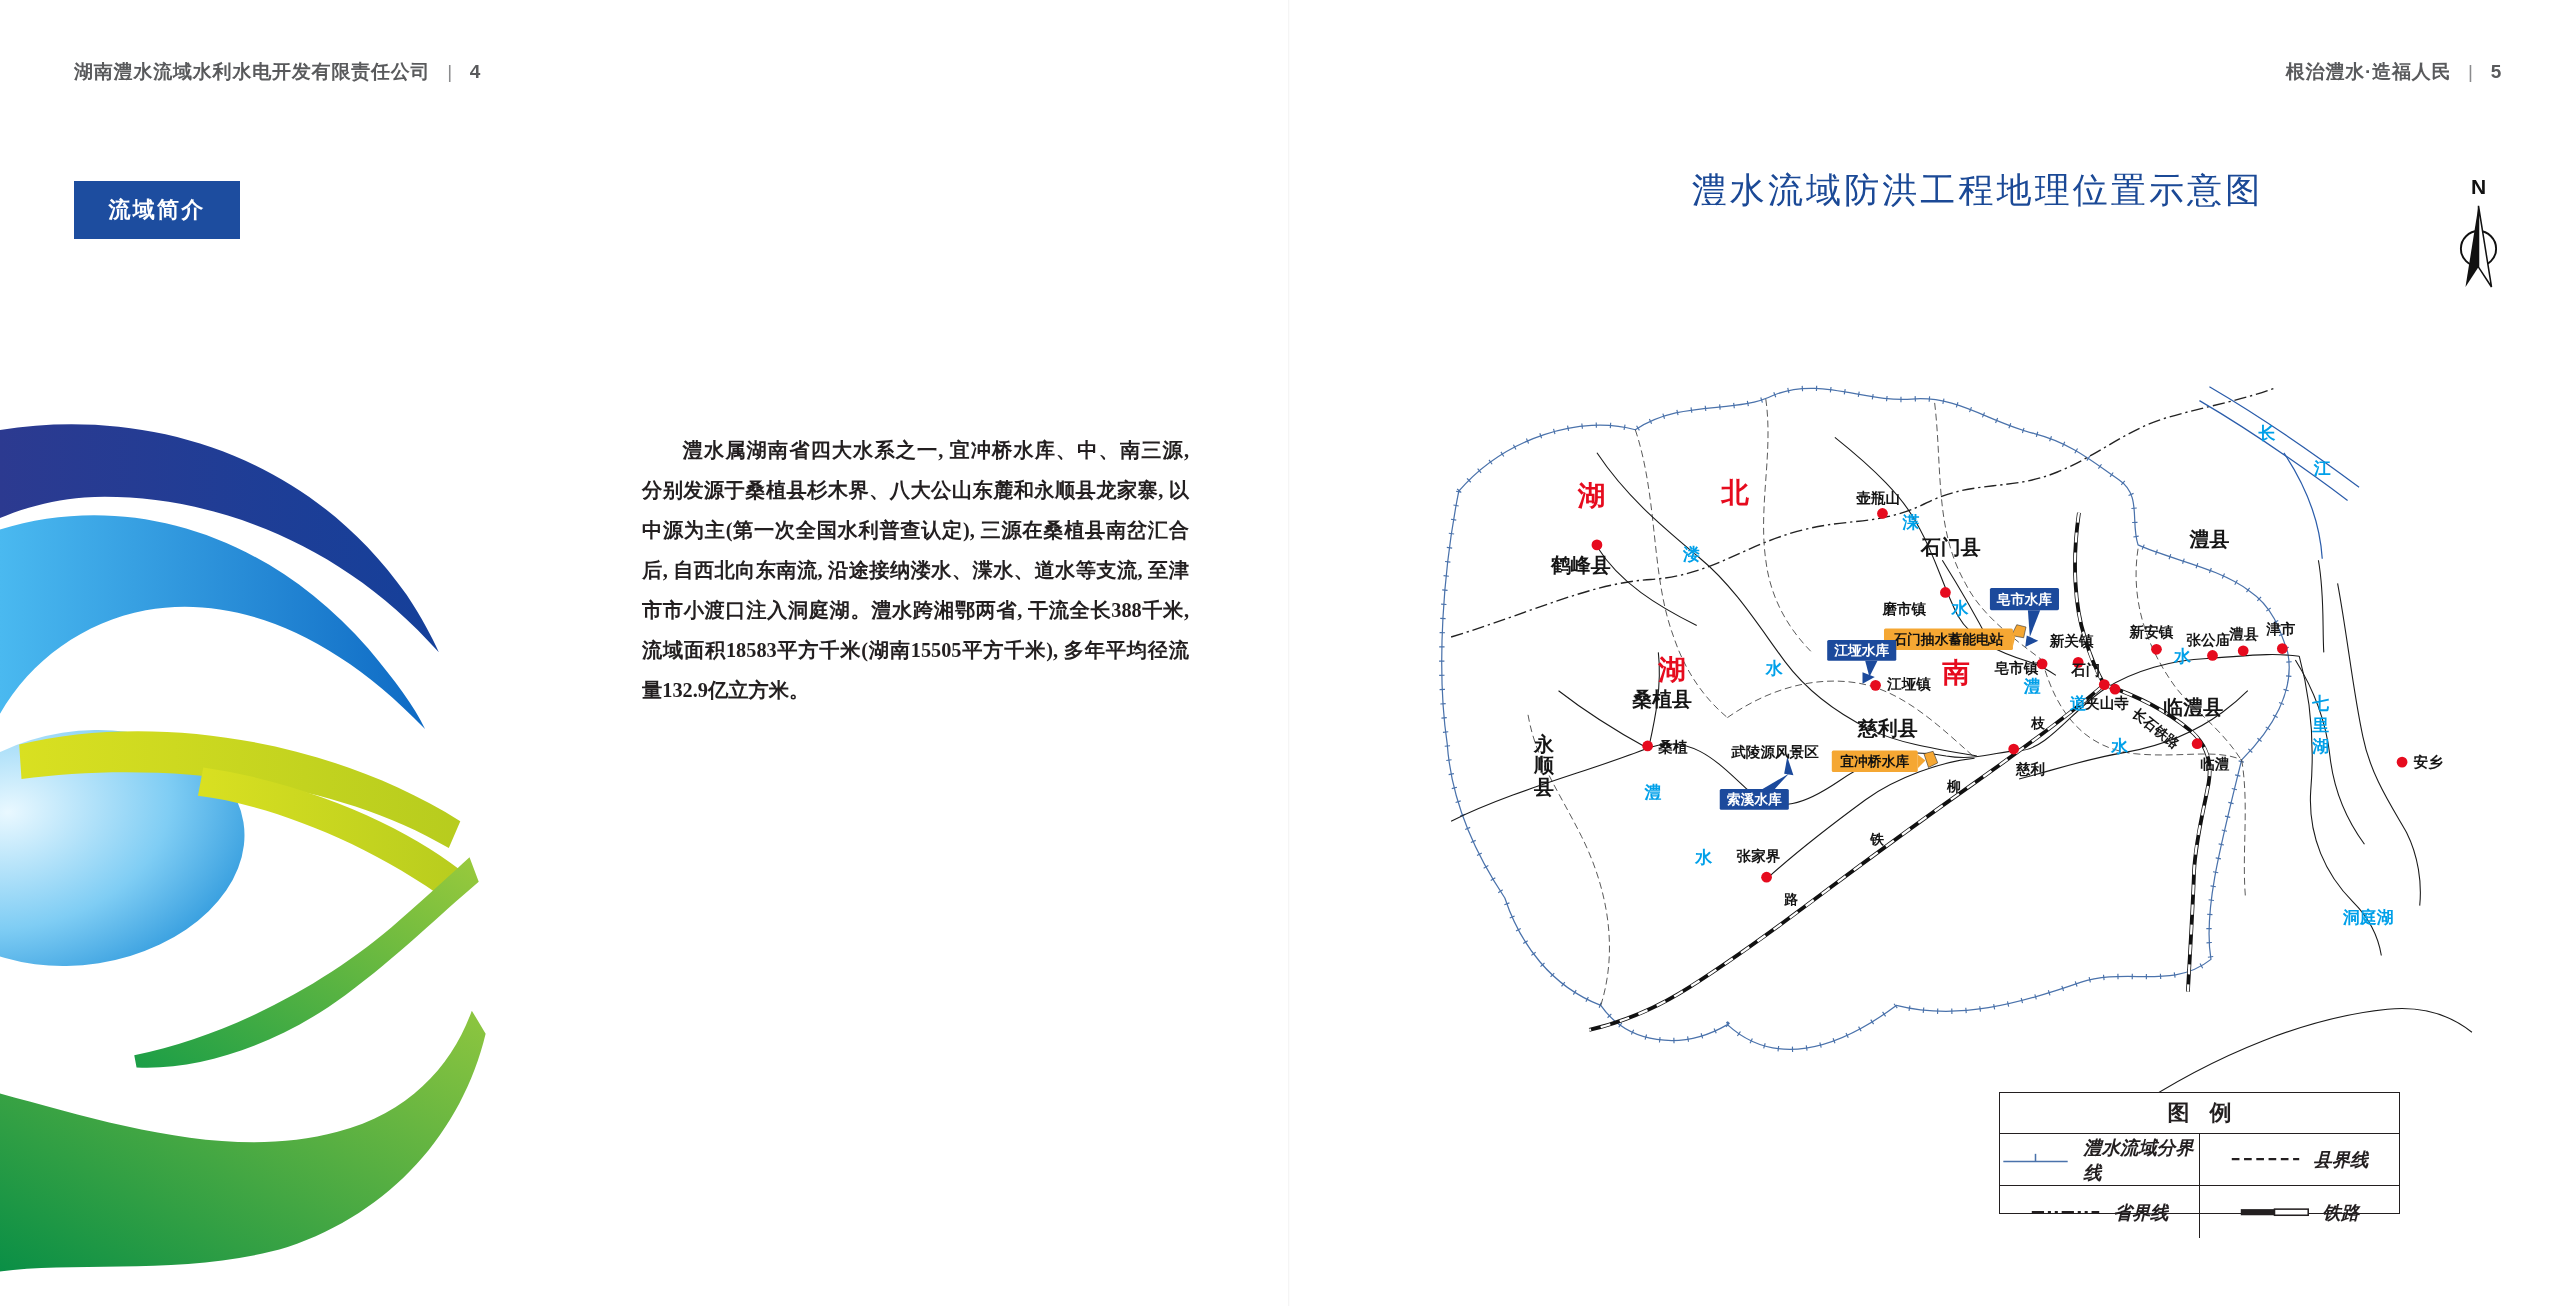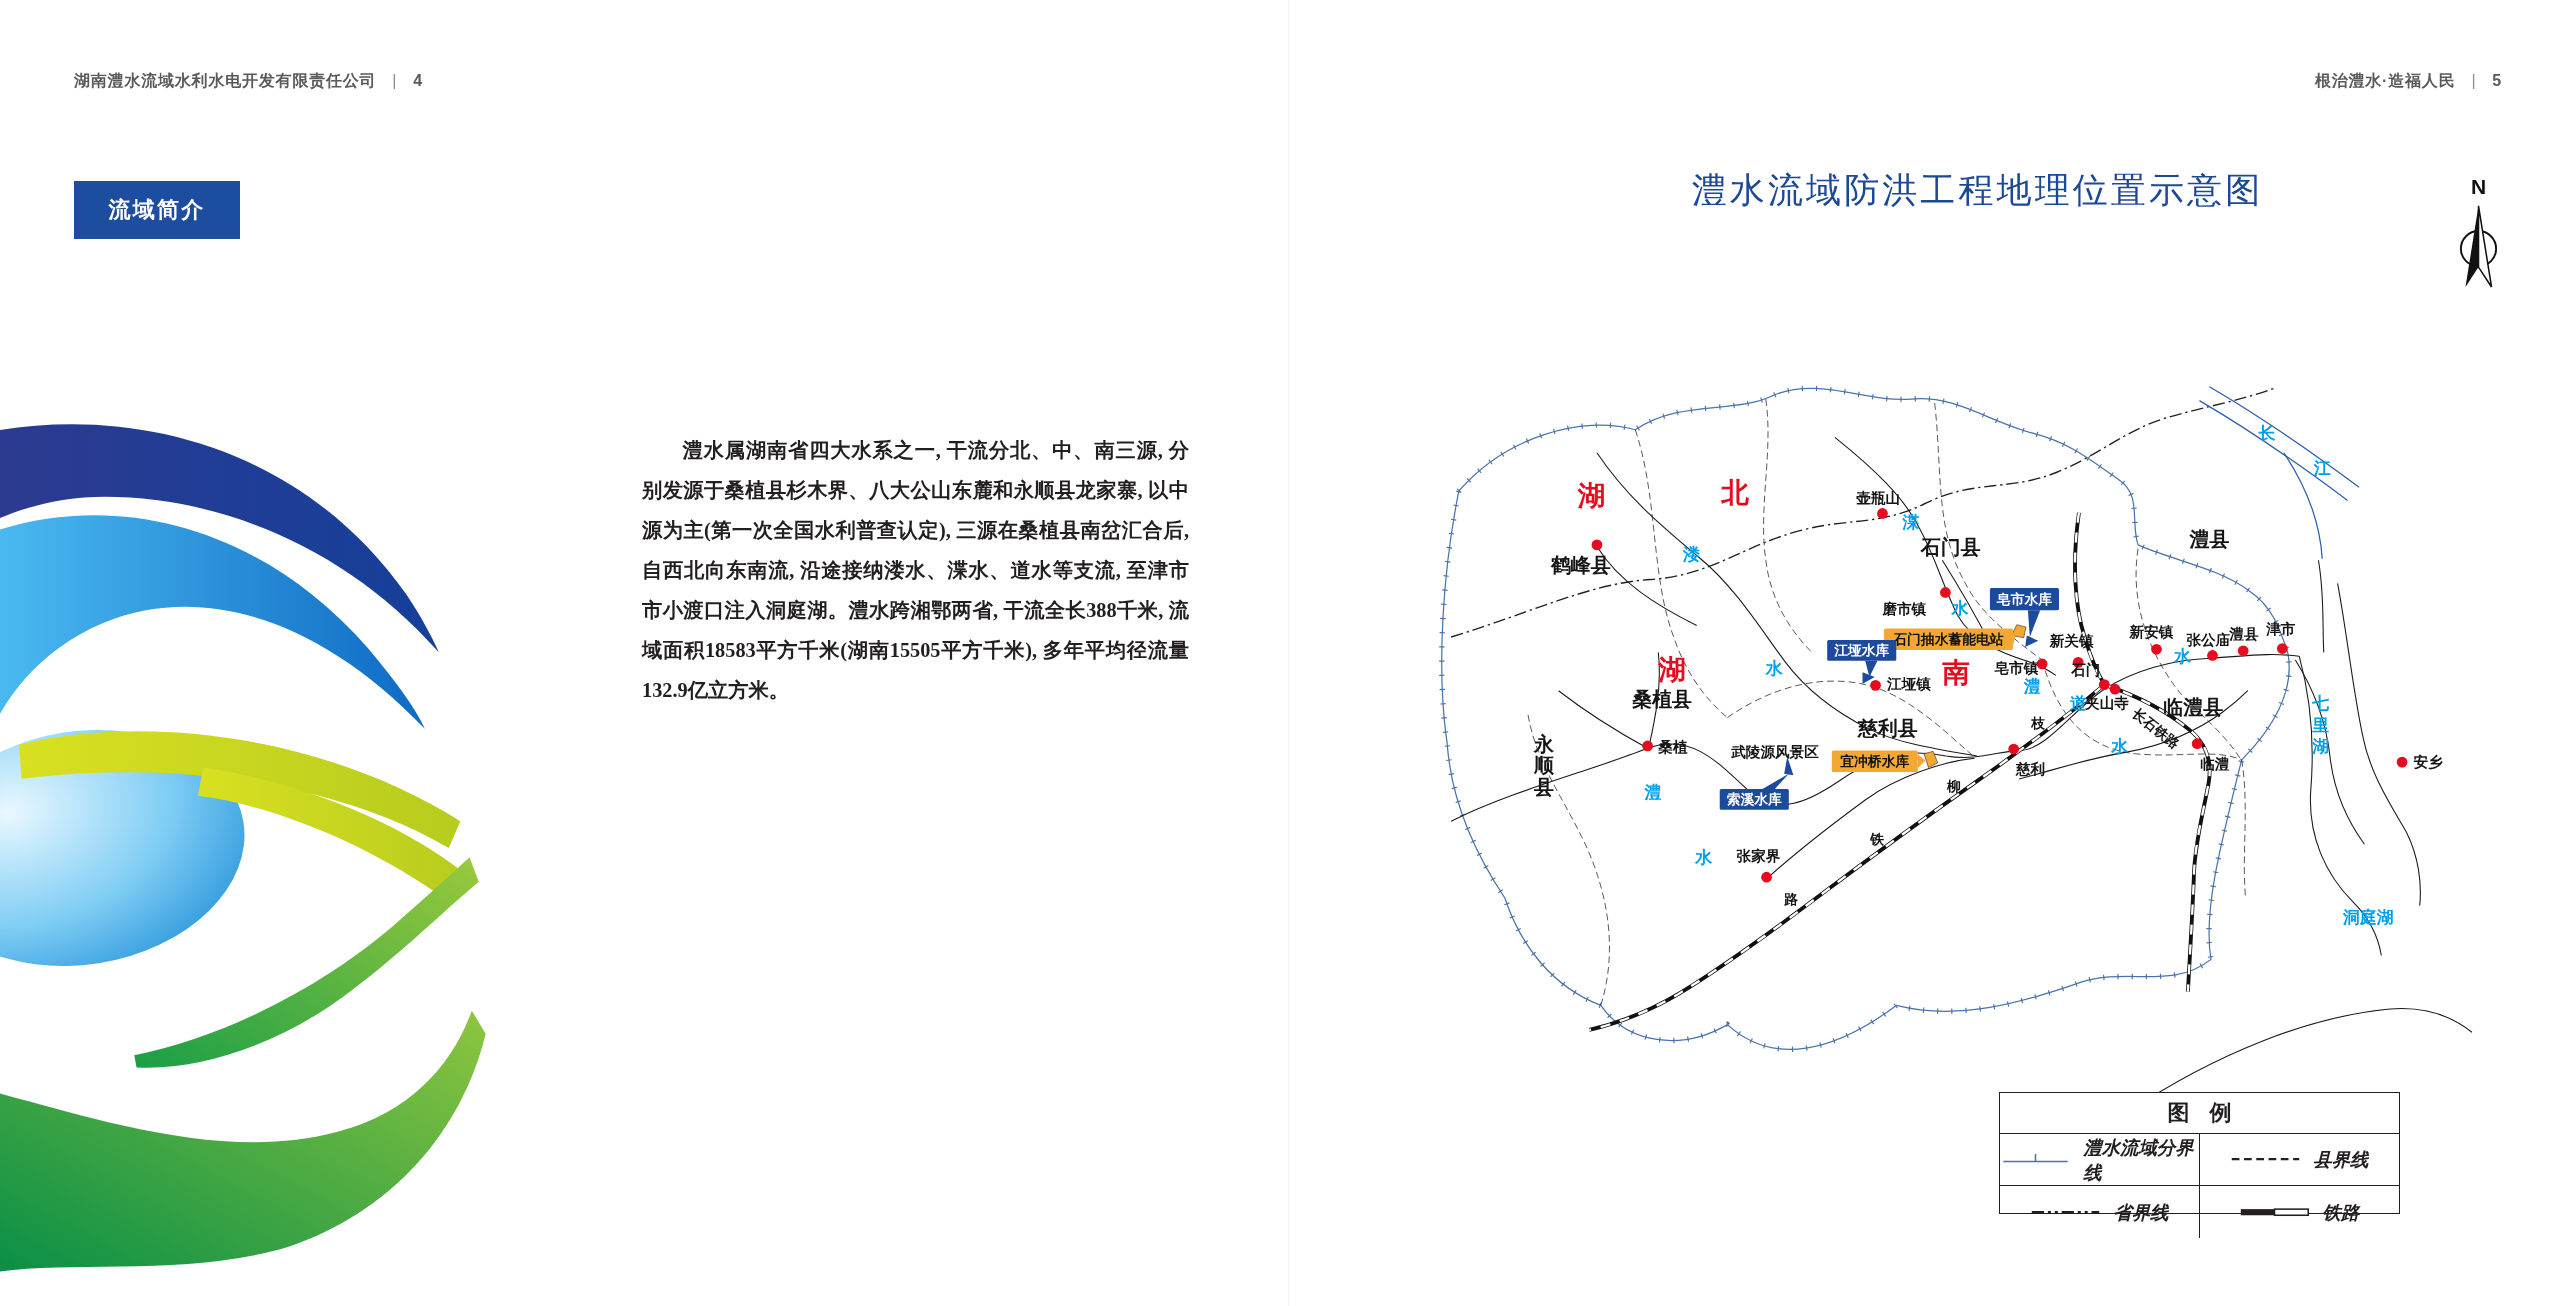--- a/index.html
+++ b/index.html
@@ -1,18 +1,18 @@
 <!DOCTYPE html>
 <html style="font-size:12.3px"><head>
 <meta charset="utf-8">
 <style>
   html,body{margin:0;padding:0;background:#888;}
   #canvas{position:relative;width:2576px;height:1306px;background:#ffffff;overflow:hidden;
           font-family:"Liberation Sans",sans-serif;}
-  .hdr{position:absolute;top:71px;font-size:16px;font-weight:bold;color:#595a5c;letter-spacing:0.8px;}
+  .hdr{position:absolute;top:59px;font-size:19px;font-weight:bold;color:#595a5c;letter-spacing:0.8px;}
   .hdr .sep{margin:0 10.7px;color:#8a8b8d;font-weight:normal;}
   #hdr-left{left:74px;}
   #hdr-right{right:74px;text-align:left;}
   #fold{position:absolute;left:1288px;top:0;width:1.5px;height:100%;
         background:linear-gradient(90deg,rgba(0,0,0,.05),rgba(0,0,0,0));}
   
   #section-title{position:absolute;left:74px;top:181px;width:166px;height:58px;background:#1d4d9f;
         color:#fff;font-size:22px;font-weight:bold;display:flex;align-items:center;justify-content:center;
         letter-spacing:2.3px;}
   
@@ -62,21 +62,21 @@
     <span>根治澧水·造福人民</span>
     <span class="sep">|</span>
     <span>5</span>
   </div>
 
   <div id="fold"></div>
 
   <div id="section-title">流域简介</div>
 
   <div id="body-text">
-    <p>澧水属湖南省四大水系之一, 干流分北、中、南三源, 分别发源于桑植县杉木界、八大公山东麓和永顺县龙家寨, 以中源为主(第一次全国水利普查认定), 三源在桑植县南岔汇合后, 自西北向东南流, 沿途接纳溇水、渫水、道水等支流, 至津市市小渡口注入洞庭湖。澧水跨湘鄂两省, 干流全长388千米, 流域面积18583平方千米(湖南15505平方千米), 多年平均径流量132.9亿立方米。</p>
+    <p>澧水属湖南省四大水系之一, 宜冲桥水库、中、南三源, 分别发源于桑植县杉木界、八大公山东麓和永顺县龙家寨, 以中源为主(第一次全国水利普查认定), 三源在桑植县南岔汇合后, 自西北向东南流, 沿途接纳溇水、渫水、道水等支流, 至津市市小渡口注入洞庭湖。澧水跨湘鄂两省, 干流全长388千米, 流域面积18583平方千米(湖南15505平方千米), 多年平均径流量132.9亿立方米。</p>
   </div>
 
   <svg id="logo" viewBox="0 0 640 1150">
     <defs>
       <linearGradient id="gNavy" x1="0" y1="0" x2="1" y2="0">
         <stop offset="0" stop-color="#2c3a90"></stop>
           <stop offset="1" stop-color="#15409a"></stop>
       </linearGradient>
       <linearGradient id="gBlue" x1="0" y1="0" x2="1" y2="0">
         <stop offset="0" stop-color="#4ab9f0"></stop>

